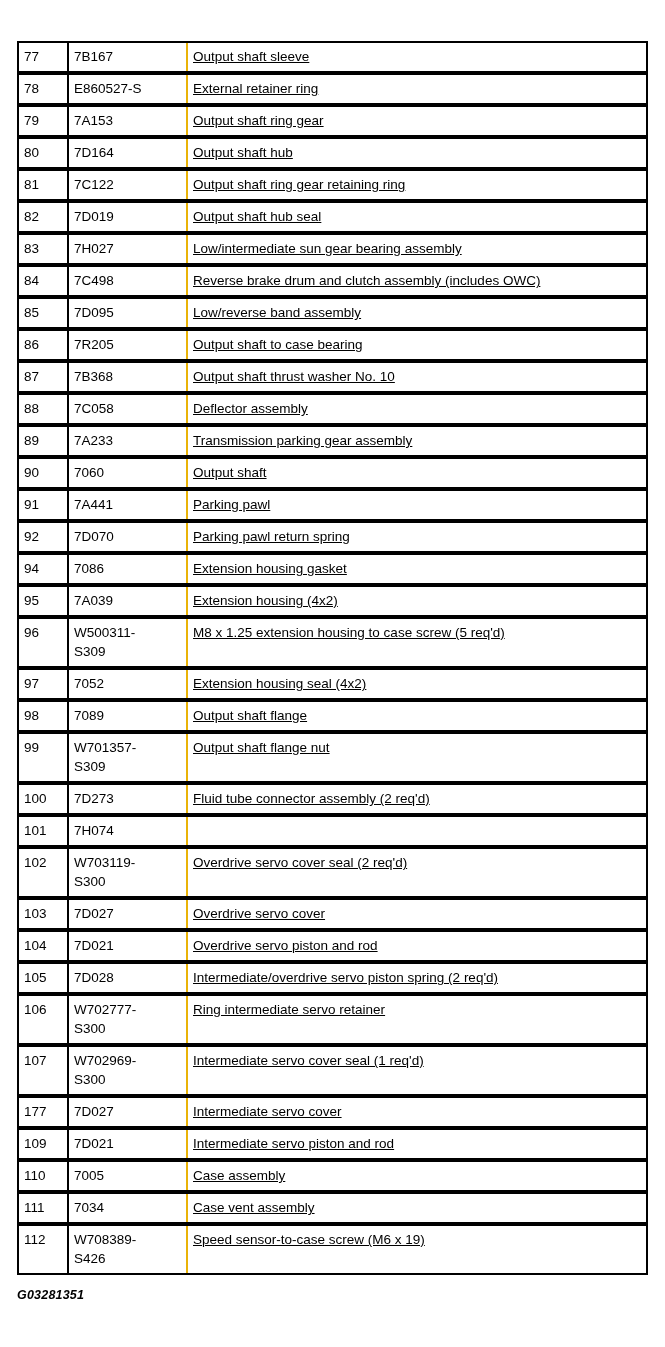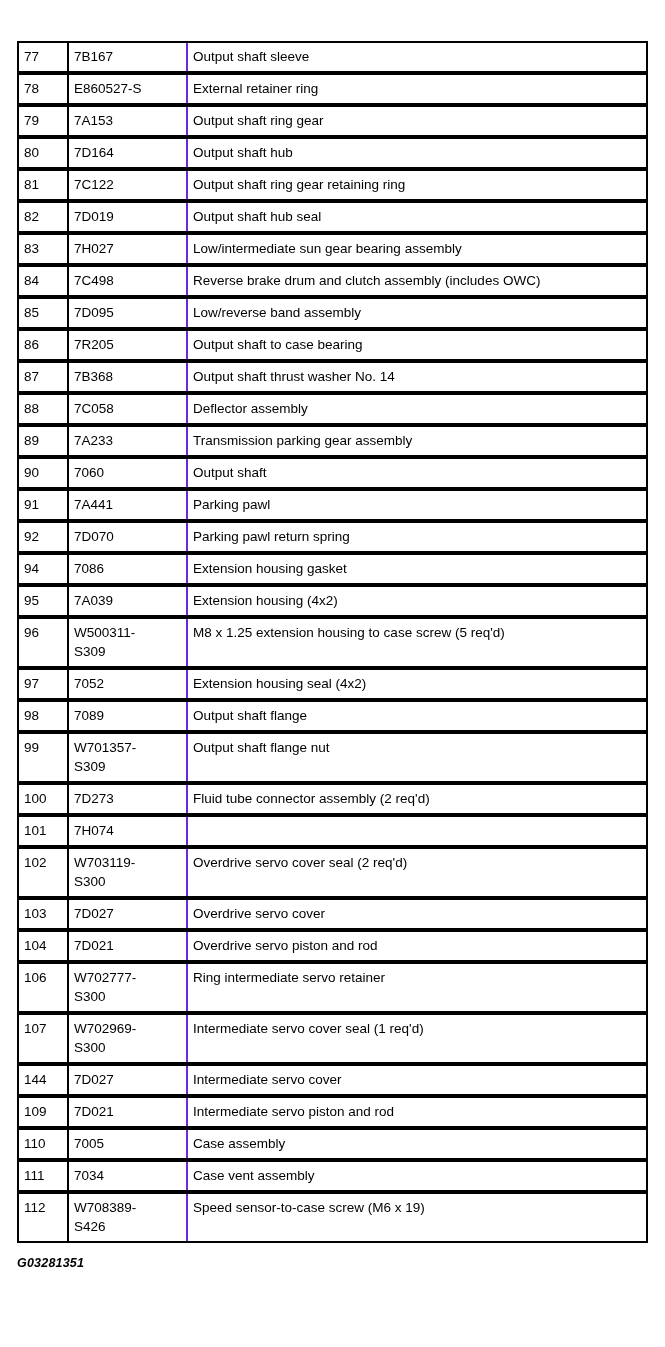--- a/index.html
+++ b/index.html
@@ -33,25 +33,26 @@
     overflow: hidden;
   }
   .c-num {
     width: 48px;
     flex: none;
   }
   .c-part {
     width: 121px;
     flex: none;
     border-left: 2px solid #000000;
-    border-right: 2px solid #6d28d9;
+    border-right: 2px solid #eab308;
     white-space: pre-line;
   }
   .c-desc {
     flex: 1;
+    text-decoration: underline;
   }
   .figure-id {
     margin-top: 13px;
     font-size: 12.5px;
     font-weight: bold;
     letter-spacing: 0.2px;
     font-style: italic;
   }
 </style>
 </head>
@@ -106,21 +107,21 @@
       <div class="cell c-desc">Low/reverse band assembly</div>
     </div>
       <div class="row">
       <div class="cell c-num">86</div>
       <div class="cell c-part">7R205</div>
       <div class="cell c-desc">Output shaft to case bearing</div>
     </div>
       <div class="row">
       <div class="cell c-num">87</div>
       <div class="cell c-part">7B368</div>
-      <div class="cell c-desc">Output shaft thrust washer No. 14</div>
+      <div class="cell c-desc">Output shaft thrust washer No. 10</div>
     </div>
       <div class="row">
       <div class="cell c-num">88</div>
       <div class="cell c-part">7C058</div>
       <div class="cell c-desc">Deflector assembly</div>
     </div>
       <div class="row">
       <div class="cell c-num">89</div>
       <div class="cell c-part">7A233</div>
       <div class="cell c-desc">Transmission parking gear assembly</div>
@@ -191,33 +192,38 @@
       <div class="cell c-num">103</div>
       <div class="cell c-part">7D027</div>
       <div class="cell c-desc">Overdrive servo cover</div>
     </div>
       <div class="row">
       <div class="cell c-num">104</div>
       <div class="cell c-part">7D021</div>
       <div class="cell c-desc">Overdrive servo piston and rod</div>
     </div>
       <div class="row">
+      <div class="cell c-num">105</div>
+      <div class="cell c-part">7D028</div>
+      <div class="cell c-desc">Intermediate/overdrive servo piston spring (2 req'd)</div>
+    </div>
+      <div class="row">
       <div class="cell c-num">106</div>
       <div class="cell c-part">W702777-
 S300</div>
       <div class="cell c-desc">Ring intermediate servo retainer</div>
     </div>
       <div class="row">
       <div class="cell c-num">107</div>
       <div class="cell c-part">W702969-
 S300</div>
       <div class="cell c-desc">Intermediate servo cover seal (1 req'd)</div>
     </div>
       <div class="row">
-      <div class="cell c-num">144</div>
+      <div class="cell c-num">177</div>
       <div class="cell c-part">7D027</div>
       <div class="cell c-desc">Intermediate servo cover</div>
     </div>
       <div class="row">
       <div class="cell c-num">109</div>
       <div class="cell c-part">7D021</div>
       <div class="cell c-desc">Intermediate servo piston and rod</div>
     </div>
       <div class="row">
       <div class="cell c-num">110</div>

